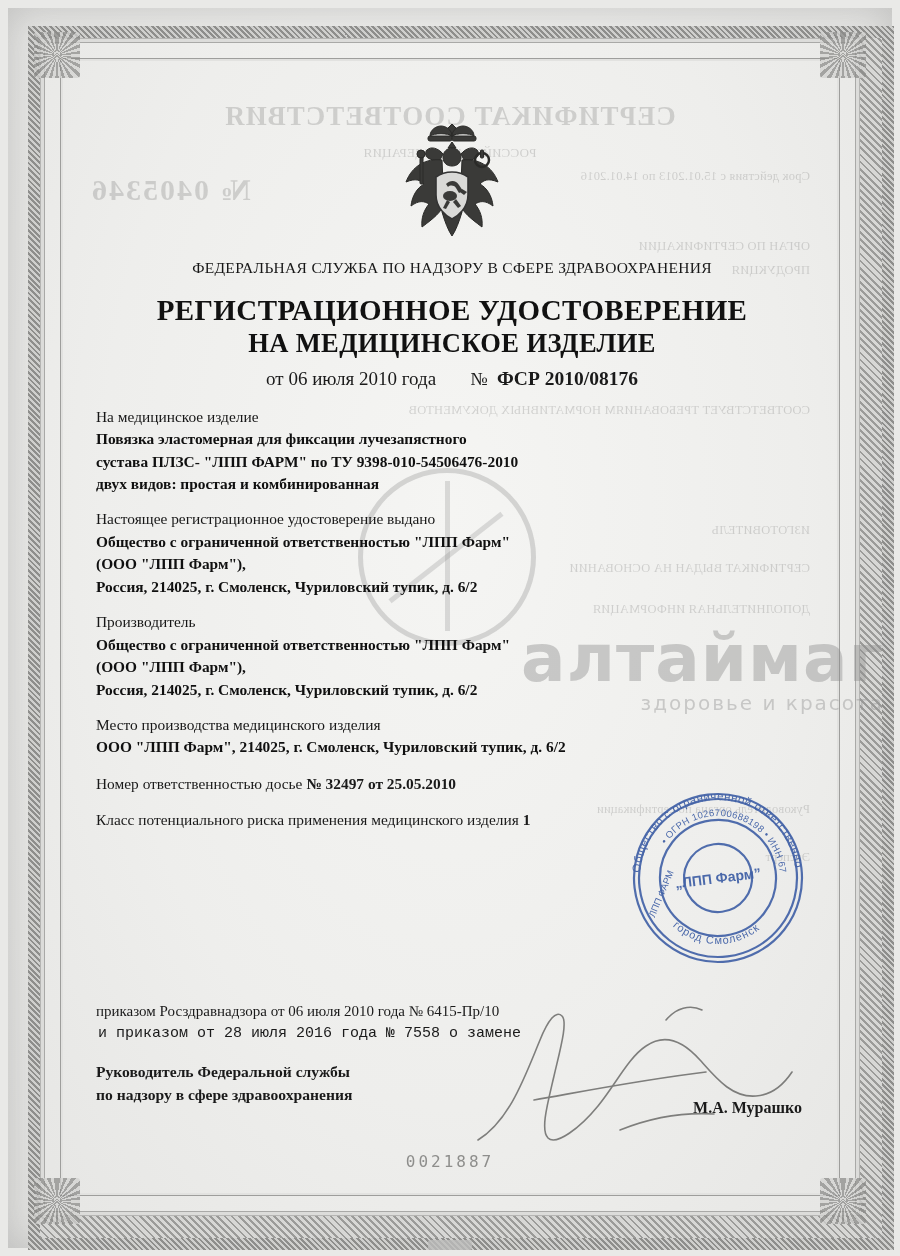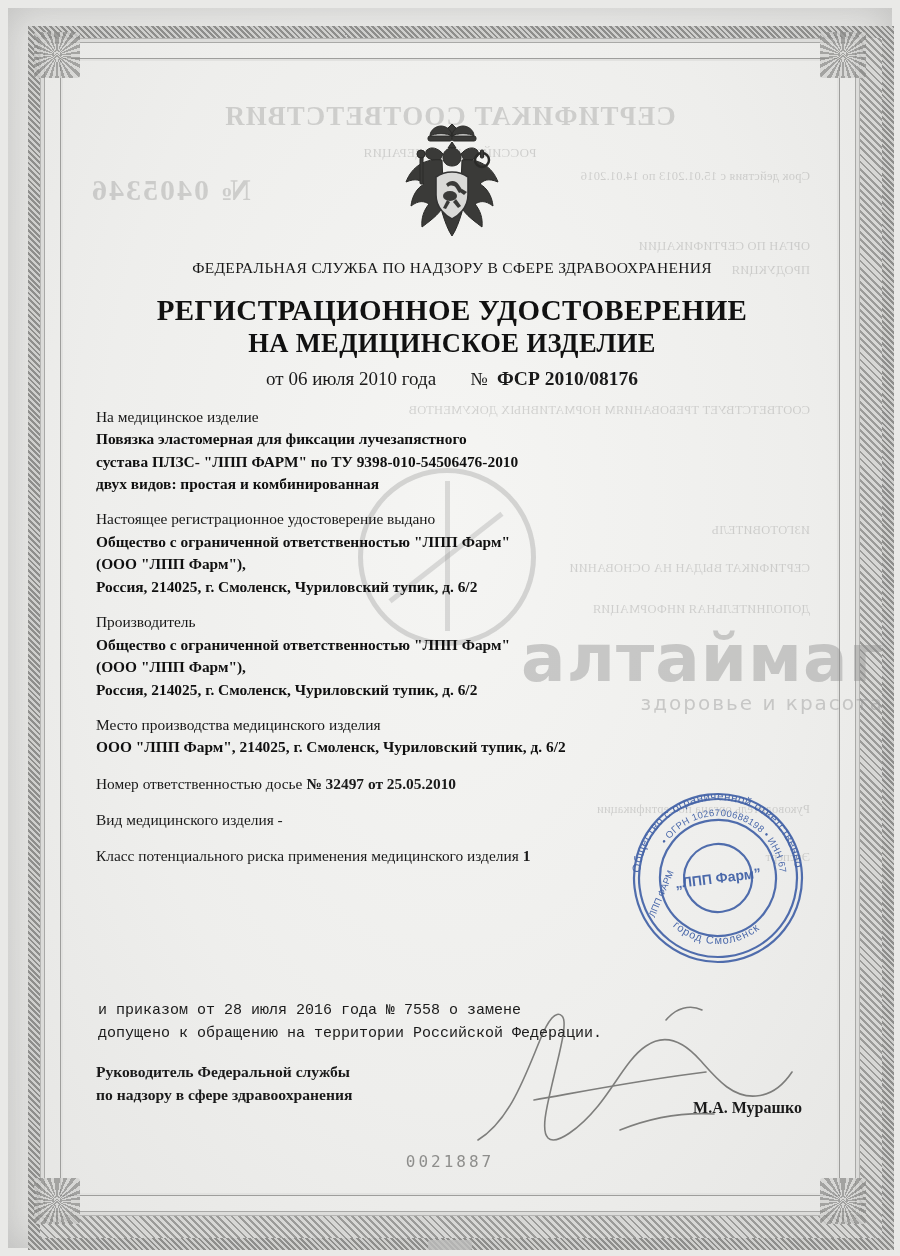--- a/index.html
+++ b/index.html
@@ -414,34 +414,31 @@
     <div class="block">
       <div class="lbl">Место производства медицинского изделия</div>
       <div class="val">ООО "ЛПП Фарм", 214025, г. Смоленск, Чуриловский тупик, д. 6/2</div>
     </div>
 
     <div class="block row-inline">
       <span>Номер ответственностью досье</span>
       <span class="inline-val">№ 32497 от 25.05.2010</span>
     </div>
 
-    <div class="block row-inline">
-      <span>Вид медицинского изделия -</span>
-    </div>
 
     <div class="block row-inline">
       <span>Класс потенциального риска применения медицинского изделия</span>
       <span class="inline-val">1</span>
     </div>
 
   </div>
 
   <div class="footer">
+    <div>приказом Росздравнадзора от 06 июля 2010 года № 6415-Пр/10</div>
     <div class="ord">и приказом от 28 июля 2016 года № 7558 о замене</div>
-    <div class="ord">допущено к обращению на территории Российской Федерации.</div>
 
     <div class="sign-title">
       <div>Руководитель Федеральной службы</div>
       <div>по надзору в сфере здравоохранения</div>
     </div>
     <div class="sign-name">М.А. Мурашко</div>
   </div>
 
   <div class="stamp">
     <svg width="196" height="196" viewBox="0 0 196 196">

